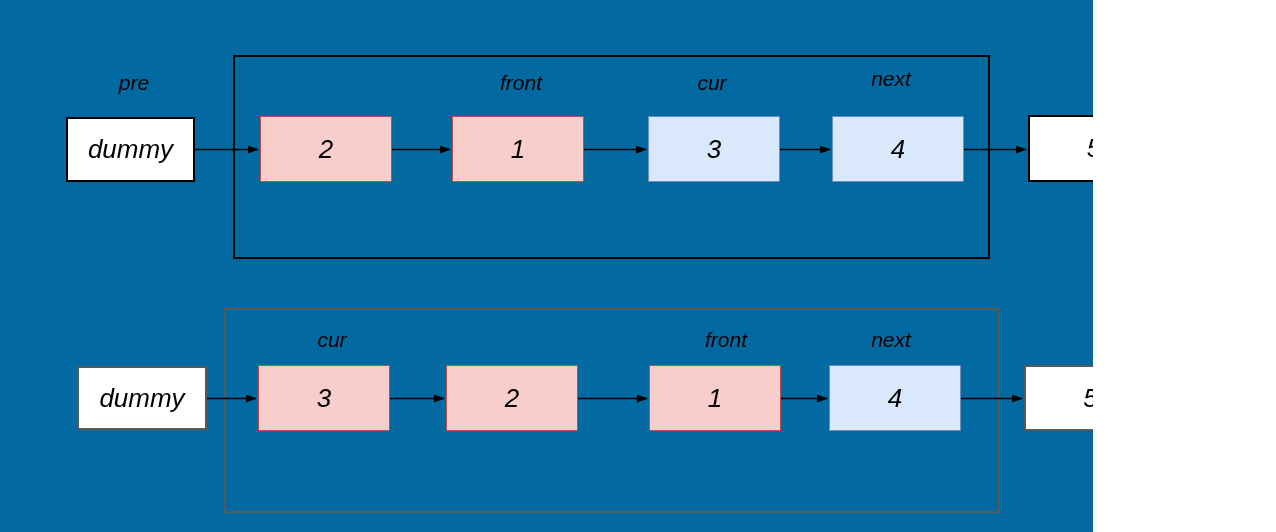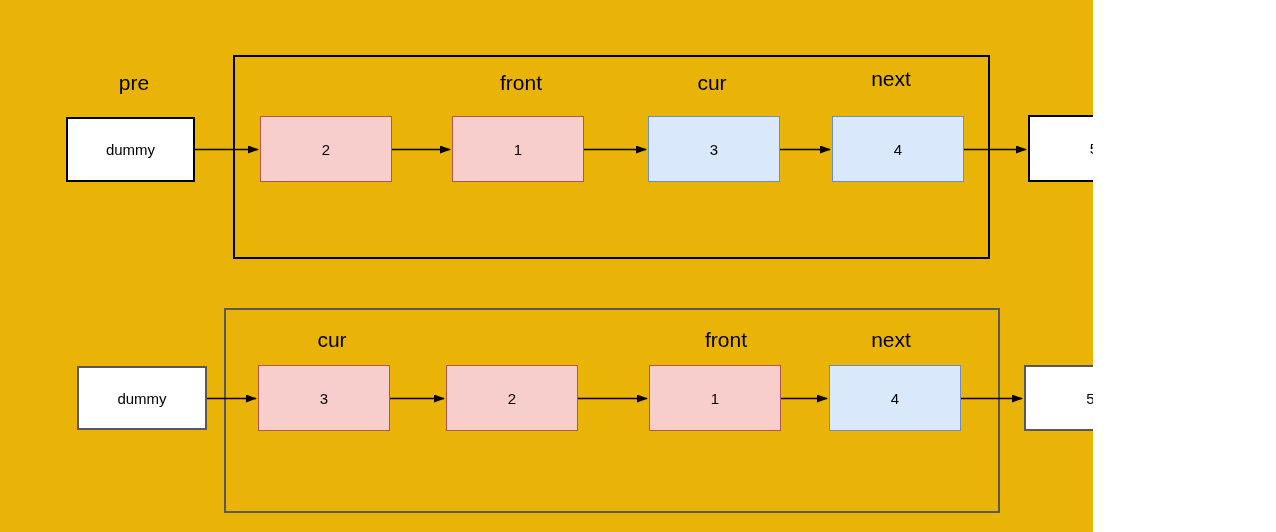--- a/index.html
+++ b/index.html
@@ -5,39 +5,40 @@
   html, body {
     margin: 0;
     padding: 0;
     background: #ffffff;
     font-family: "Liberation Sans", sans-serif;
   }
   .canvas {
     position: relative;
     width: 1093px;
     height: 532px;
-    background: #eab308;
+    background: #0369a1;
     overflow: hidden;
+    font-style: italic;
   }
   .lbl {
     position: absolute;
     width: 120px;
     text-align: center;
     font-size: 21px;
     line-height: 26px;
     color: #000000;
     white-space: nowrap;
   }
   .node {
     position: absolute;
     box-sizing: border-box;
     display: flex;
     align-items: center;
     justify-content: center;
-    font-size: 15px;
+    font-size: 26px;
     color: #000000;
   }
   .c-red  { background: #f8cecc; border: 1.5px solid #b85450; }
   .c-blue { background: #dae8fc; border: 1.5px solid #6c8ebf; }
   .box-white-dark { background: #ffffff; border: 2px solid #000000; }
   .box-white-gray { background: #ffffff; border: 2px solid #595959; }
   .group-frame {
     position: absolute;
     box-sizing: border-box;
     background: transparent;

